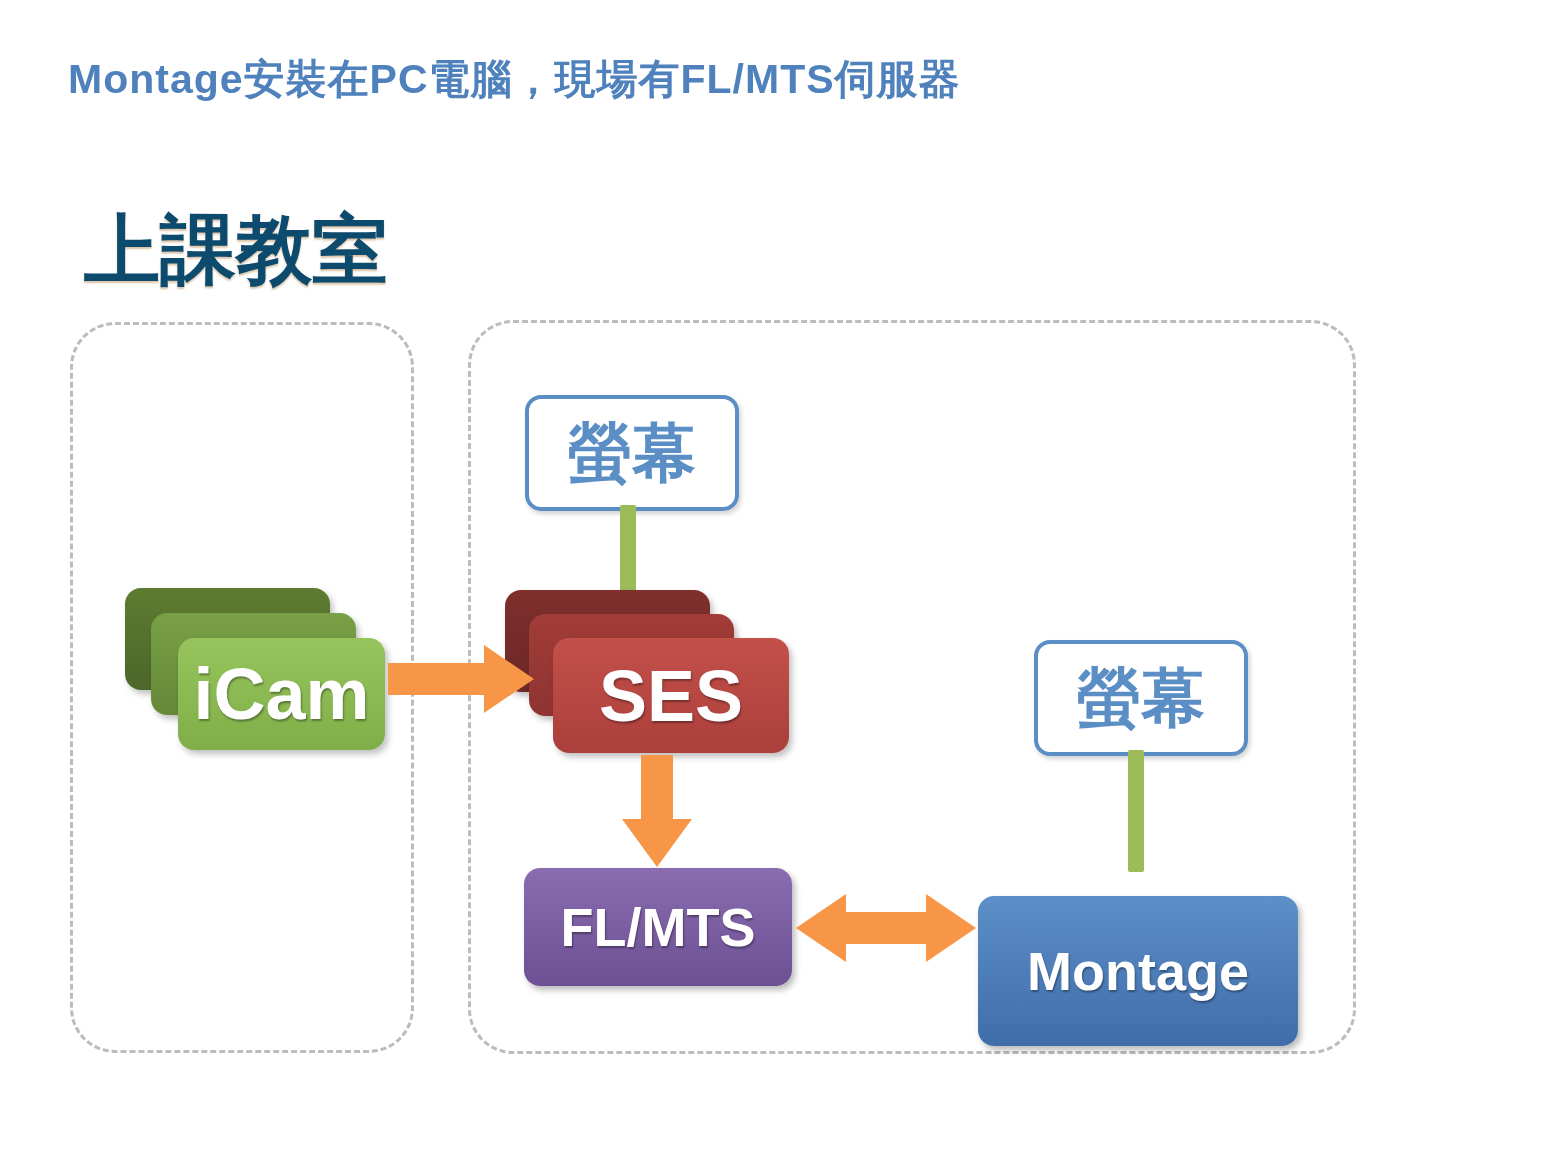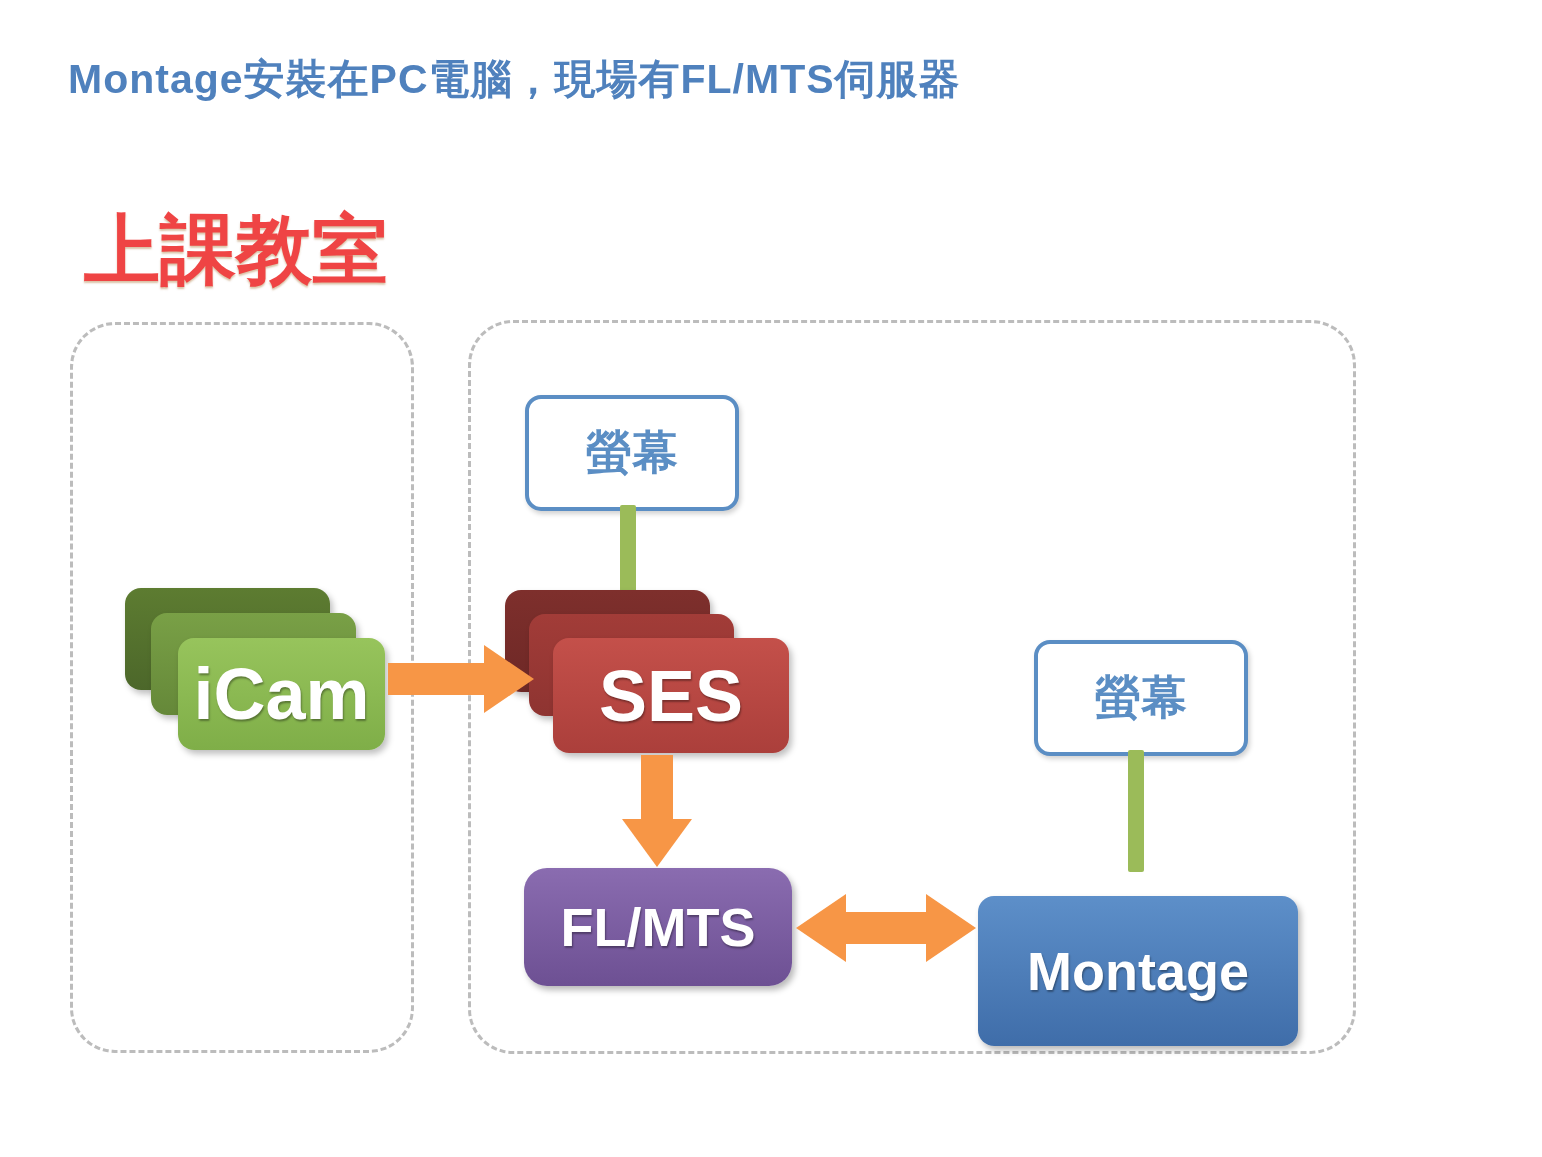--- a/index.html
+++ b/index.html
@@ -16,21 +16,21 @@
     font-size:41px;
     letter-spacing:1px;
     color:#4f81bd;
     font-weight:600;
     white-space:nowrap;
   }
   .section-heading{
     position:absolute;
     font-size:76px;
     font-weight:bold;
-    color:#ef4444;
+    color:#0c4a6e;
     text-shadow:0 2px 2px rgba(150,80,0,0.35);
     white-space:nowrap;
   }
   .heading-classroom{left:84px;top:200px;}
   .heading-counter{left:1086px;top:200px;}
   .dashed-zone{
     position:absolute;
     border:3px dashed #bcbcbc;
     border-radius:45px;
     background:transparent;
@@ -39,21 +39,21 @@
   .zone-counter{left:468px;top:320px;width:882px;height:728px;}
 
   .screen-box{
     position:absolute;
     width:206px;height:108px;
     background:#ffffff;
     border:4px solid #5b8ec4;
     border-radius:16px;
     box-shadow:2px 3px 5px rgba(0,0,0,0.18);
     display:flex;align-items:center;justify-content:center;
-    font-size:46px;
+    font-size:64px;
     color:#5b8ec4;
     font-weight:600;
   }
   .screen-ses{left:525px;top:395px;}
   .screen-montage{left:1034px;top:640px;}
 
   .connector-green{
     position:absolute;
     width:16px;
     background:#9bbb59;
@@ -99,21 +99,20 @@
     box-shadow:3px 4px 6px rgba(0,0,0,0.28);
     display:flex;align-items:center;justify-content:center;
     color:#ffffff;
     font-weight:bold;
     font-size:54px;
     text-shadow:1px 2px 2px rgba(0,0,0,0.35);
   }
   .node-flmts{
     left:524px;top:868px;width:268px;height:118px;
     background:linear-gradient(#8a6cb0,#6d5093);
-    border-radius:23px;
   }
   .node-montage{
     left:978px;top:868px;width:320px;height:150px;
     background:linear-gradient(#5d8fc9,#3f6da9);
     margin-top:28px;
   }
 
   
   .arrow{position:absolute;}
   .arrow .bar{position:absolute;background:#f79646;}

